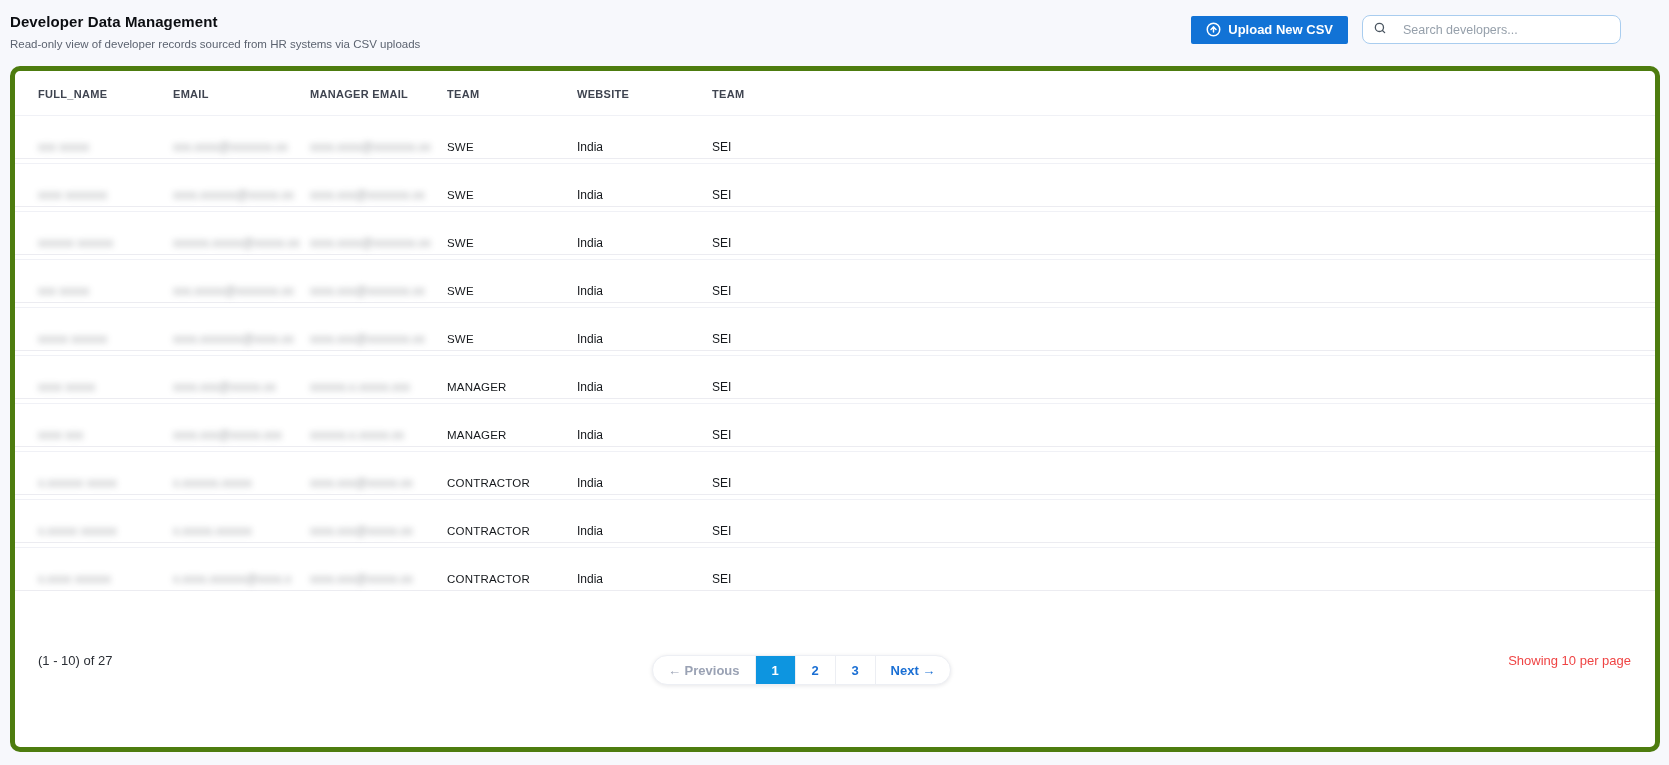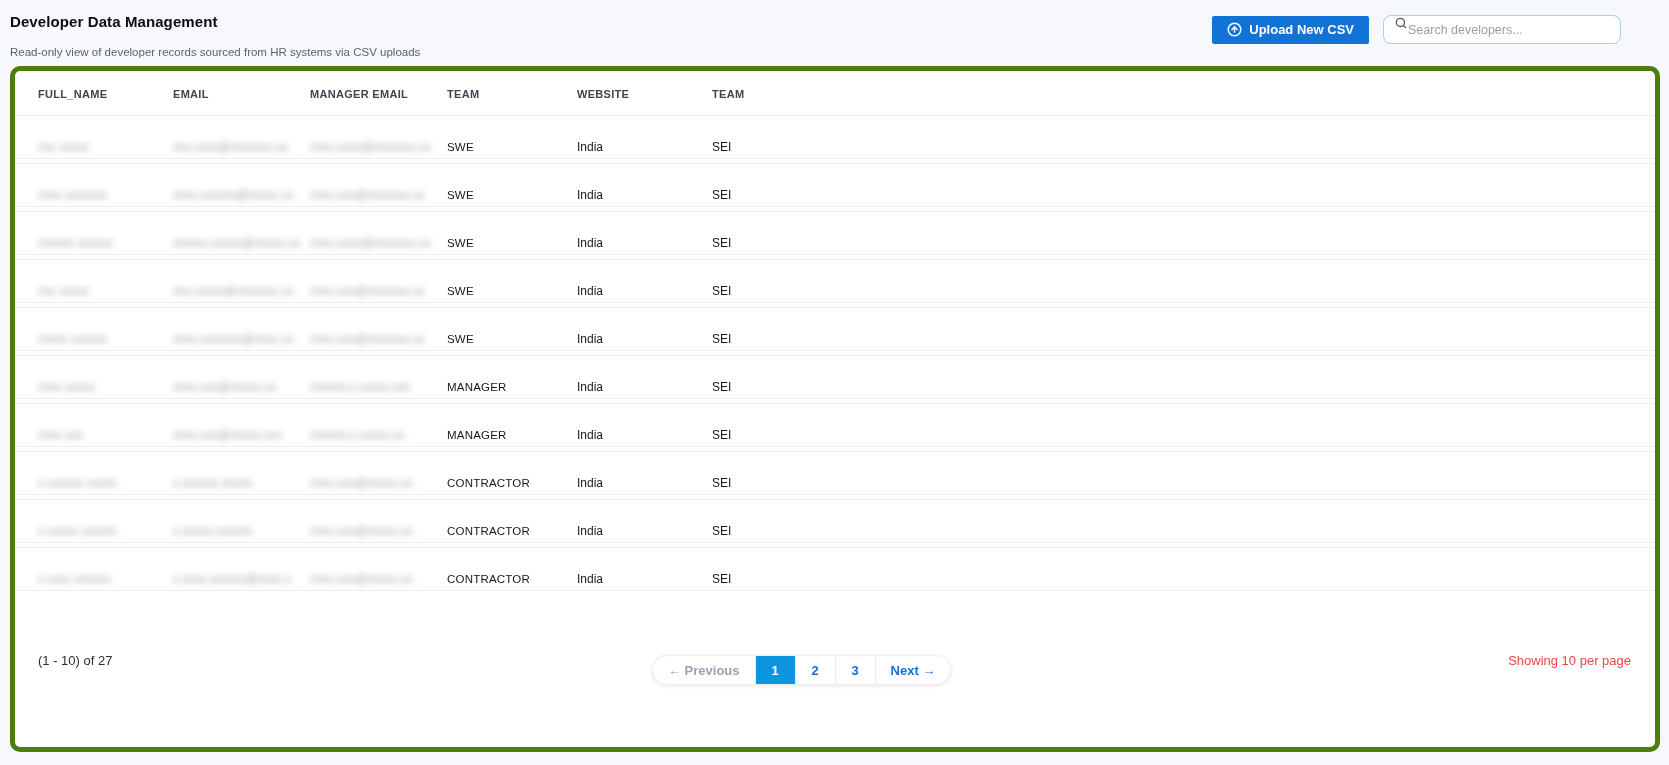--- a/index.html
+++ b/index.html
@@ -9,32 +9,32 @@
     background:#f7f8fc;
     color:#1e2126;
   }
   
   .topbar {
     display:flex; justify-content:space-between; align-items:flex-start;
     padding:13px 48px 0 10px; height:66px;
   }
   .heading h1 { font-size:15px; font-weight:700; color:#0b0d11; letter-spacing:.1px; }
   .heading p  { font-size:11.5px; color:#5c московunused } 
-  .heading p  { font-size:11.5px; color:#5c6370; margin-top:16px; }
+  .heading p  { font-size:11.5px; color:#5c6370; margin-top:8px; }
   .actions { display:flex; align-items:center; gap:14px; margin-top:2px; }
   .btn-upload {
     display:flex; align-items:center; gap:7px;
     background:#1273d6; color:#fff; border:none; cursor:pointer;
     height:28px; padding:0 15px; border-radius:2px;
     font-size:13px; font-weight:700; font-family:inherit;
   }
   .btn-upload svg { display:block; }
   .searchbox {
-    display:flex; gap:0;
-    width:238px; height:29px; background:#fff;
+    display:flex; align-items:center; gap:16px;
+    width:259px; height:29px; background:#fff;
     border:1.5px solid #a9cdef; border-radius:8px; padding:0 10px;
   }
   .searchbox svg { flex:0 0 auto; }
   .searchbox input {
     border:none; outline:none; width:100%; background:transparent;
     font-size:12.5px; font-family:inherit; color:#2a2e35;
   }
   .searchbox input::placeholder { color:#96a0ab; }
   
   .card {

